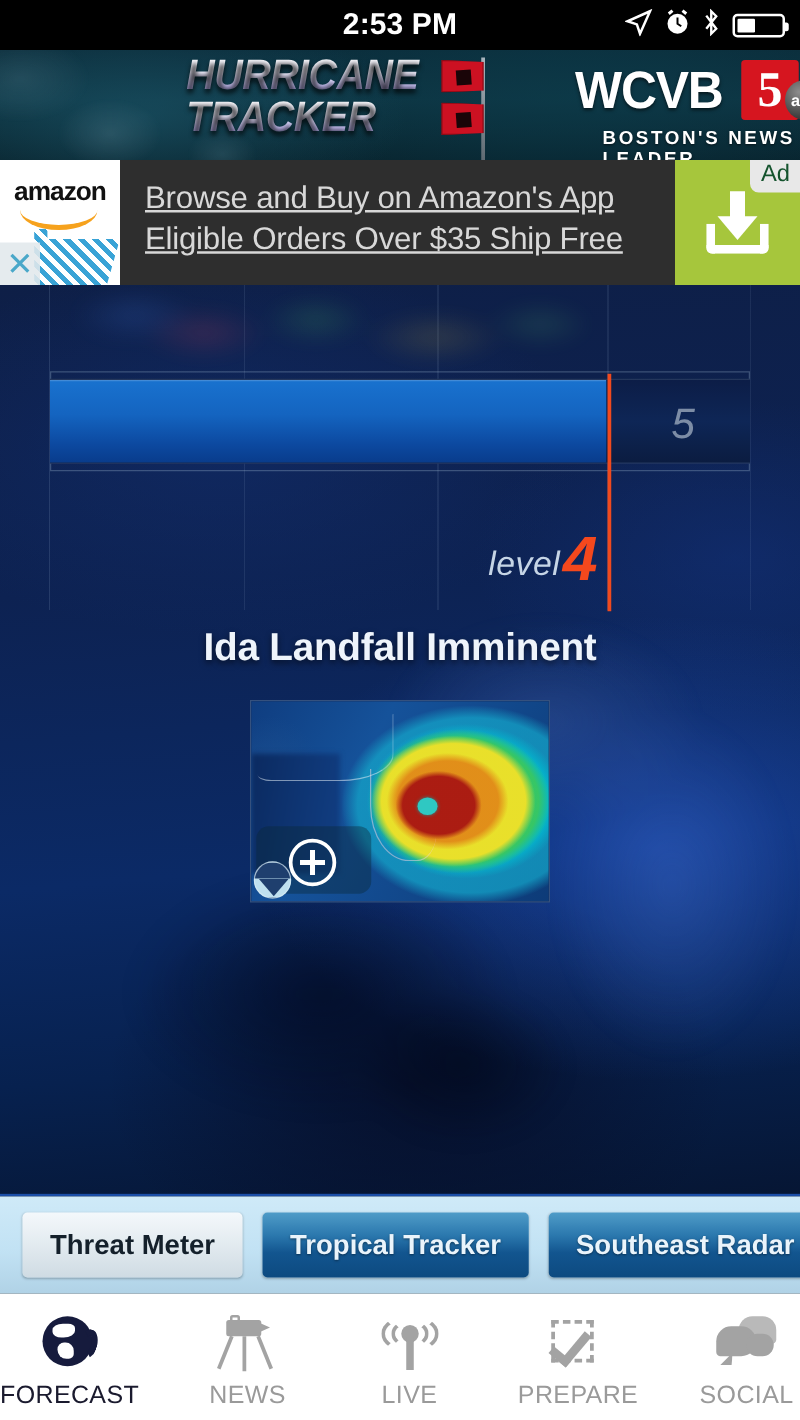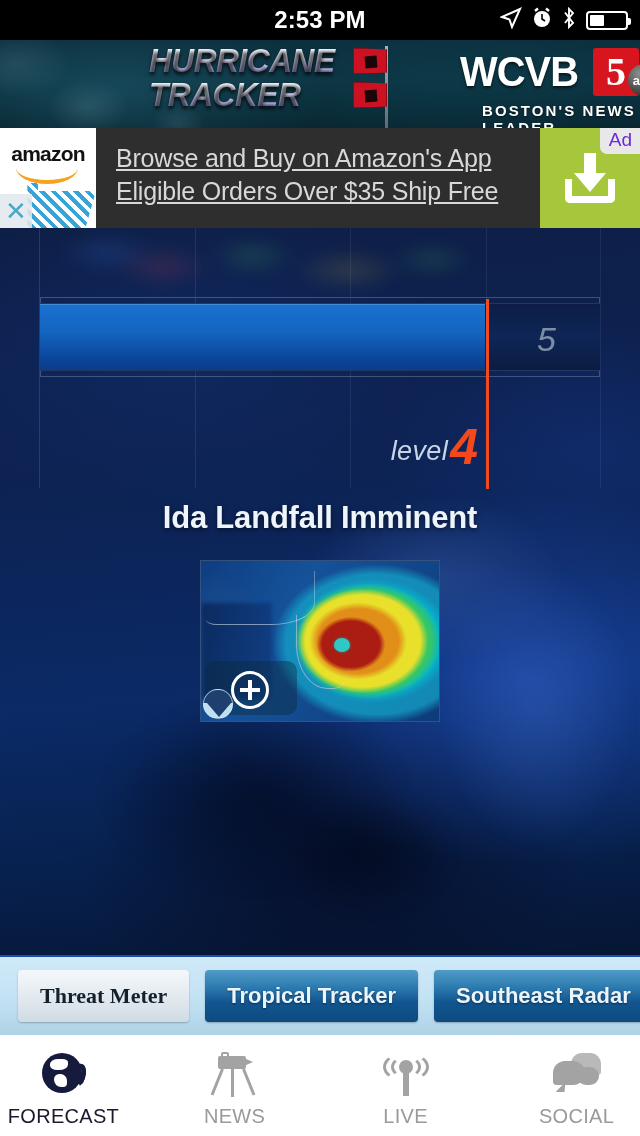--- a/index.html
+++ b/index.html
@@ -160,21 +160,21 @@
   .dl-icon .head {
     position:absolute; left:10px; top:22px; width:0; height:0;
     border-left:16px solid transparent; border-right:16px solid transparent;
     border-top:19px solid #fff;
   }
   .dl-icon .tray {
     position:absolute; left:1px; top:28px; width:50px; height:24px;
     border:7px solid #fff; border-top:none; border-radius:0 0 5px 5px;
   }
   .ad-badge {
-    position:absolute; right:0; top:0; background:#e8e8e8; color:#6d28d9;
+    position:absolute; right:0; top:0; background:#e8e8e8; color:#14532d;
     font-size:19px; padding:1px 8px 3px 9px; border-bottom-left-radius:7px;
   }
 
   
   .content {
     position:absolute; top:228px; left:0; width:640px; height:727px;
     overflow:hidden;
     background:
       radial-gradient(ellipse 520px 300px at 82% 62%, rgba(36,86,200,.55), transparent 62%),
       radial-gradient(ellipse 380px 260px at 52% 88%, rgba(6,14,40,.85), transparent 65%),
@@ -335,21 +335,20 @@
   }
   .tab {
     height:52px; border-radius:4px; display:flex; align-items:center;
     justify-content:center; padding:0 22px; white-space:nowrap;
     font-size:22px; font-weight:bold;
     box-shadow:0 1px 2px rgba(0,0,0,.25);
   }
   .tab.active {
     background:linear-gradient(180deg,#f4f8fb 0%,#e3ebf0 48%,#cfdbe3 100%);
     color:#14202b;
-    font-family:Liberation Serif, serif;
   }
   .tab.inactive {
     background:linear-gradient(180deg,#4f9cc8 0%,#2a77ad 36%,#12558f 62%,#0d4a80 100%);
     color:#eaf4fb;
     text-shadow:0 1px 2px rgba(0,0,0,.45);
   }
 
   
   .bottomnav {
     position:absolute; top:1035px; left:0; width:640px; height:101px;
@@ -559,20 +558,29 @@
             <span class="w w2"></span>
             <span class="w w1"></span>
             <span class="head"></span>
             <span class="mast"></span>
           </span>
       </div>
       <div class="nav-label">LIVE</div>
     </div>
     <div class="nav-item">
       <div class="nav-icon">
+        <span class="prep">
+            <span class="box"></span>
+            <span class="check"></span>
+          </span>
+      </div>
+      <div class="nav-label">PREPARE</div>
+    </div>
+    <div class="nav-item">
+      <div class="nav-icon">
         <span class="soc">
             <span class="c2"></span>
             <span class="c1"></span>
             <span class="c3"></span>
           </span>
       </div>
       <div class="nav-label">SOCIAL</div>
     </div>
   </div>
 

